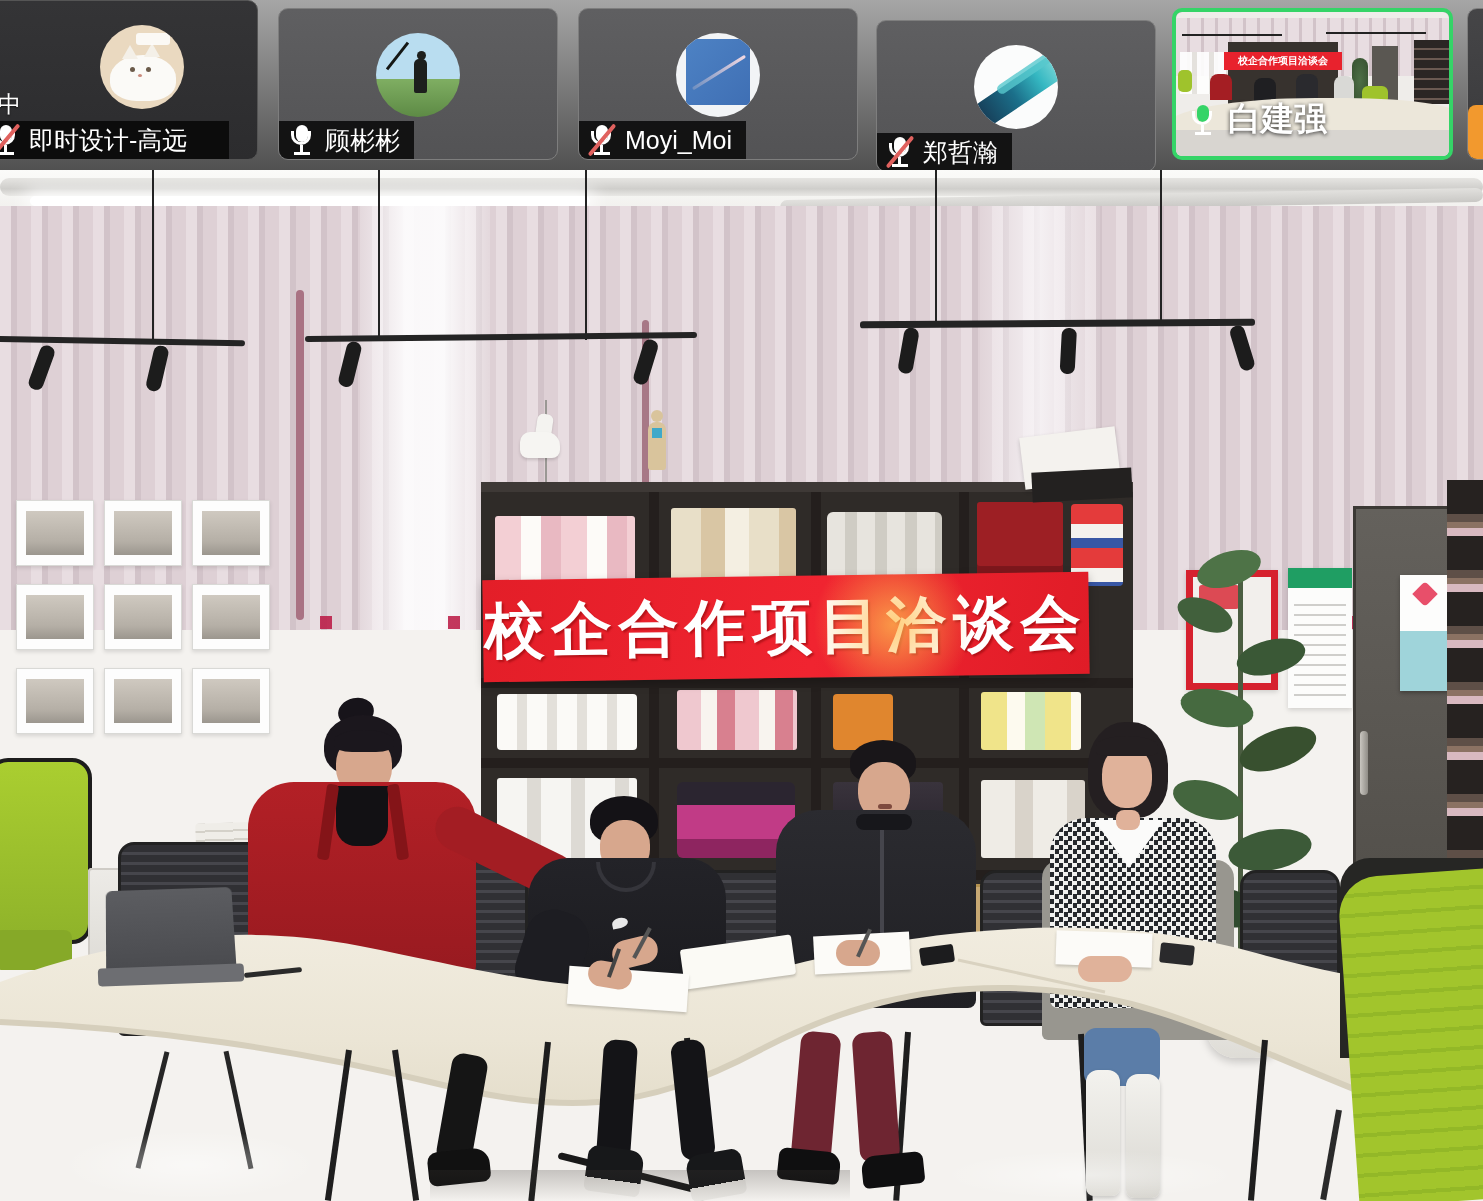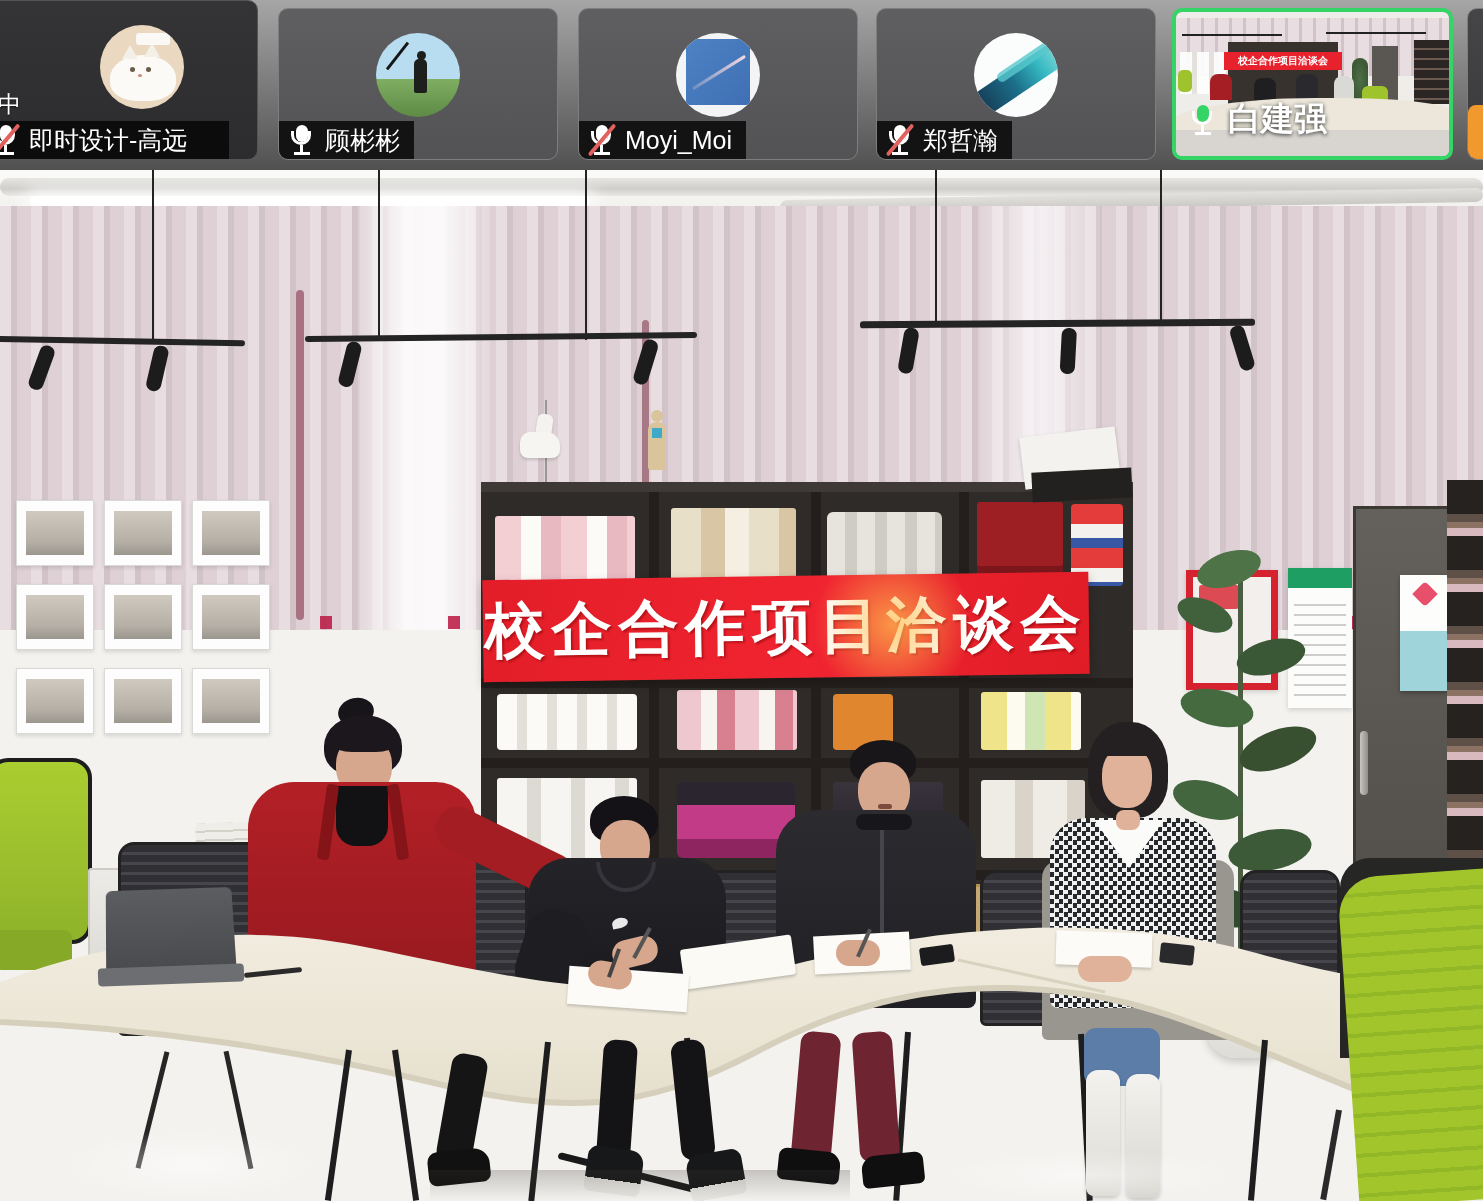--- a/index.html
+++ b/index.html
@@ -91,21 +91,21 @@
           <div class="mic-body"></div>
             <div class="mic-arc"></div>
             <div class="mic-stem"></div>
             <div class="mic-base"></div>
             <div class="mic-slash"></div>
         </div>
         <span>Moyi_Moi</span>
       </div>
     </div>
 
-    <div class="tile" style="left:876px;width:280px;">
+    <div class="tile" style="left:876px;width:280px;margin-top:12px;">
       <div class="avatar" style="background:#fbfcfc;">
         <div class="abs" style="left:-6px;top:34px;width:100px;height:26px;background:linear-gradient(90deg,#16354f,#1b6f8a 45%,#35b8c2 75%,#7fd8d8);transform:rotate(-34deg);border-radius:12px 4px 10px 4px;"></div>
         <div class="abs" style="left:18px;top:22px;width:70px;height:10px;background:#57c8cd;transform:rotate(-34deg);border-radius:6px;opacity:.8;"></div>
       </div>
       <div class="namebar">
         <div class="micwrap">
           <div class="mic-body"></div>
             <div class="mic-arc"></div>
             <div class="mic-stem"></div>
             <div class="mic-base"></div>

